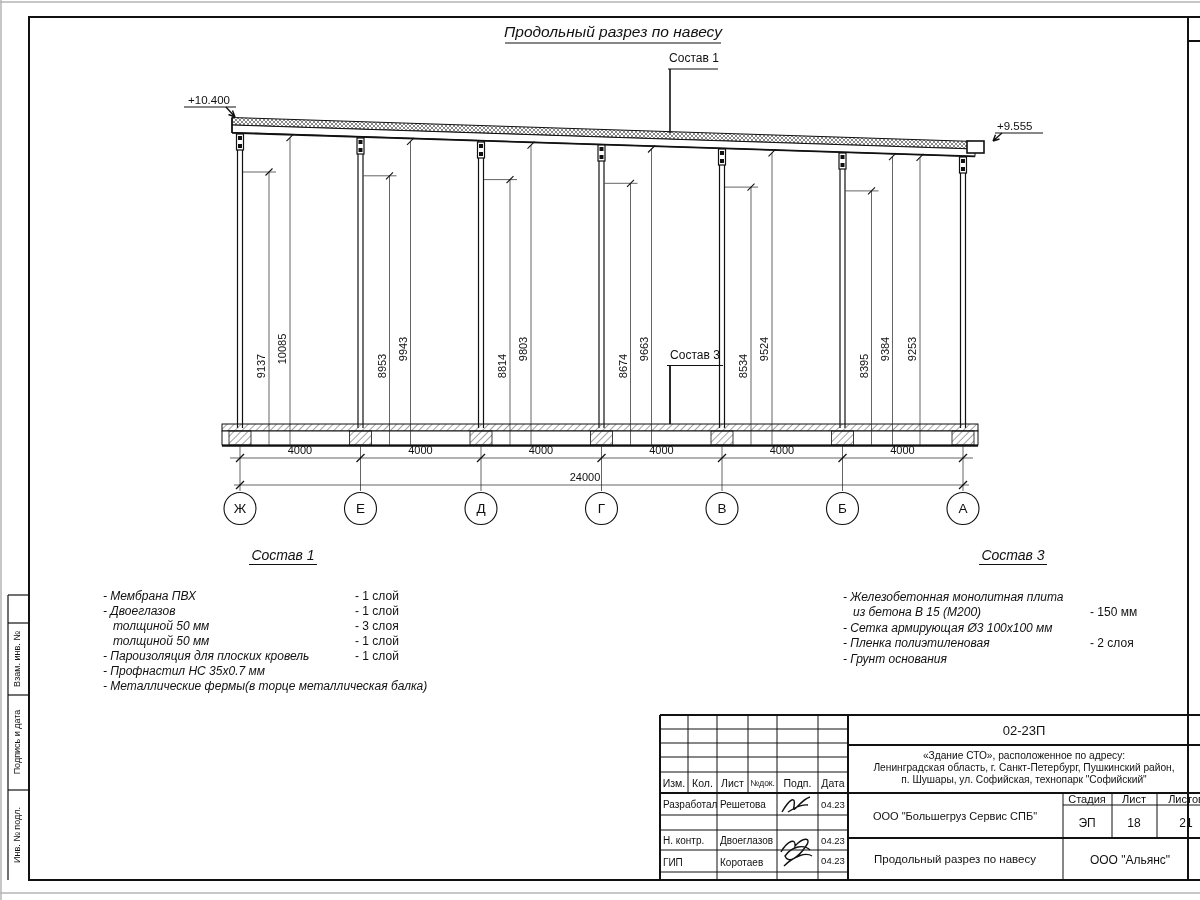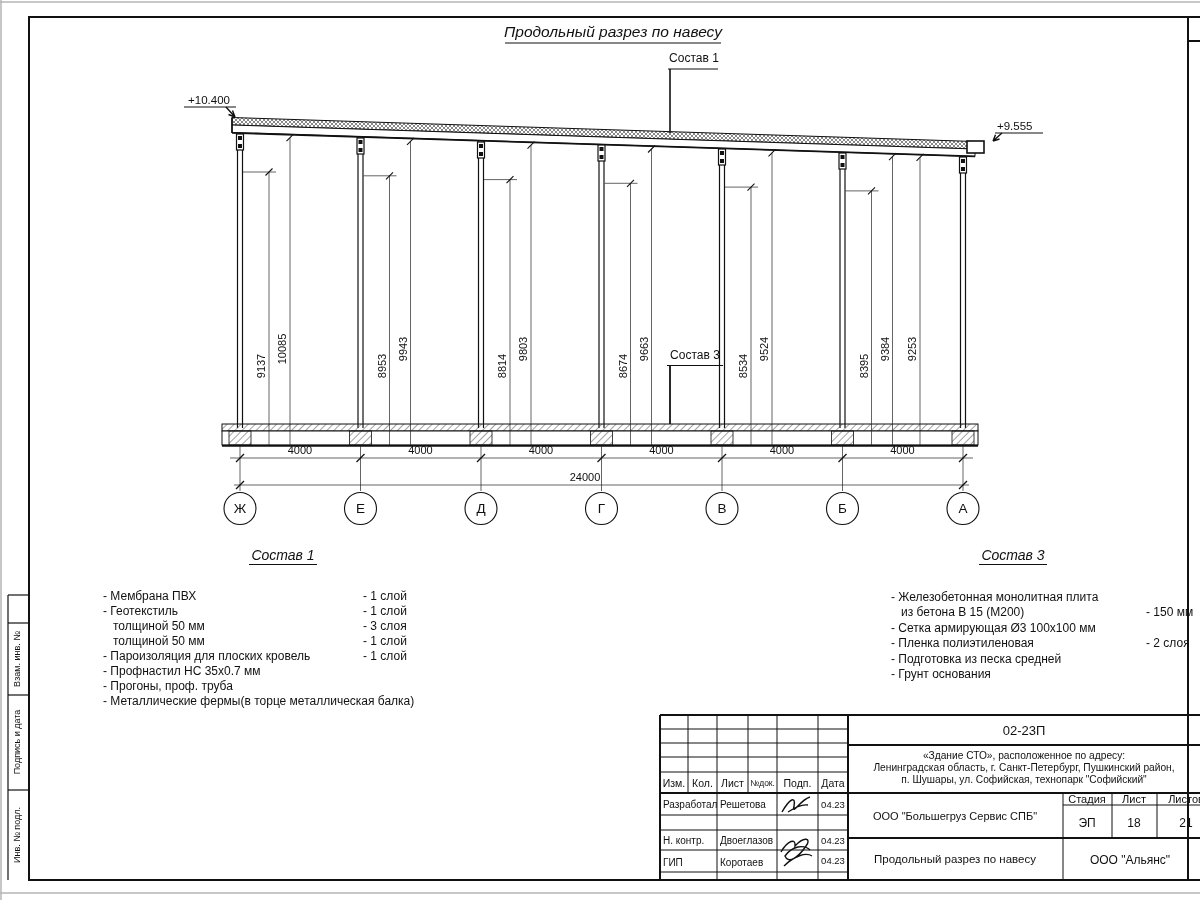--- a/index.html
+++ b/index.html
@@ -4,24 +4,24 @@
 <style>
   html,body{margin:0;padding:0;}
   body{width:1200px;height:900px;position:relative;overflow:hidden;background:#fff;
        font-family:"Liberation Sans",sans-serif;color:#111;}
   svg text{font-family:"Liberation Sans",sans-serif;fill:#111;}
   .abs{position:absolute;}
   .list{font-size:12px;line-height:15px;color:#111;}
   .list .hd{font-style:italic;font-size:14px;text-align:center;margin-bottom:26px;}
   .list .hd span{border-bottom:1px solid #111;padding:0 2px 1px 2px;}
   .crow{display:flex;}
-  .crow .txt{width:252px;flex:none;white-space:nowrap;}
+  .crow .txt{width:252px;flex:none;white-space:nowrap;font-style:italic;}
   .crow.indent .txt{padding-left:10px;width:242px;}
-  .crow .qty{white-space:nowrap;margin-left:8px;}
-  .s3 .crow .txt{width:247px;margin-left:48px;}
+  .crow .qty{white-space:nowrap;}
+  .s3 .crow .txt{width:247px;}
   .s3 .crow.indent .txt{width:237px;}
 </style>
 </head>
 <body>
 
 <svg class="abs" style="left:0;top:0;" width="1200" height="900" viewBox="0 0 1200 900">
   <defs>
     <pattern id="xh" width="4" height="4" patternUnits="userSpaceOnUse">
       <path d="M0,0L4,4M4,0L0,4" stroke="#555" stroke-width="0.7"></path>
     </pattern>
@@ -332,44 +332,40 @@
   </g>
 </svg>
 
 <div class="abs list" style="left:103px;top:548px;width:360px;">
   <div class="hd"><span>Состав 1</span></div>
   <div class="crow">
       <span class="txt">- Мембрана ПВХ</span>
       <span class="qty">- 1 слой</span>
     </div>
   <div class="crow">
-      <span class="txt">- Геотекстиль</span>
+      <span class="txt">- Двоеглазов</span>
       <span class="qty">- 1 слой</span>
     </div>
   <div class="crow indent">
       <span class="txt">толщиной 50 мм</span>
       <span class="qty">- 3 слоя</span>
     </div>
   <div class="crow indent">
       <span class="txt">толщиной 50 мм</span>
       <span class="qty">- 1 слой</span>
     </div>
   <div class="crow">
       <span class="txt">- Пароизоляция для плоских кровель</span>
       <span class="qty">- 1 слой</span>
     </div>
   <div class="crow">
       <span class="txt">- Профнастил НС 35х0.7 мм</span>
       <span class="qty"></span>
     </div>
   <div class="crow">
-      <span class="txt">- Прогоны, проф. труба</span>
-      <span class="qty"></span>
-    </div>
-  <div class="crow">
       <span class="txt" style="width:360px">- Металлические фермы(в торце металлическая балка)</span>
     </div>
 </div>
 
 <div class="abs list s3" style="left:843px;top:548px;width:340px;line-height:15.5px;">
   <div class="hd"><span>Состав 3</span></div>
   <div class="crow">
       <span class="txt">- Железобетонная  монолитная плита</span>
       <span class="qty"></span>
     </div>
@@ -379,20 +375,16 @@
     </div>
   <div class="crow">
       <span class="txt">- Сетка армирующая Ø3 100х100 мм</span>
       <span class="qty"></span>
     </div>
   <div class="crow">
       <span class="txt">- Пленка полиэтиленовая</span>
       <span class="qty">-  2 слоя</span>
     </div>
   <div class="crow">
-      <span class="txt">- Подготовка из песка средней</span>
-      <span class="qty"></span>
-    </div>
-  <div class="crow">
       <span class="txt">- Грунт основания</span>
       <span class="qty"></span>
     </div>
 </div>
 
 </body></html>

